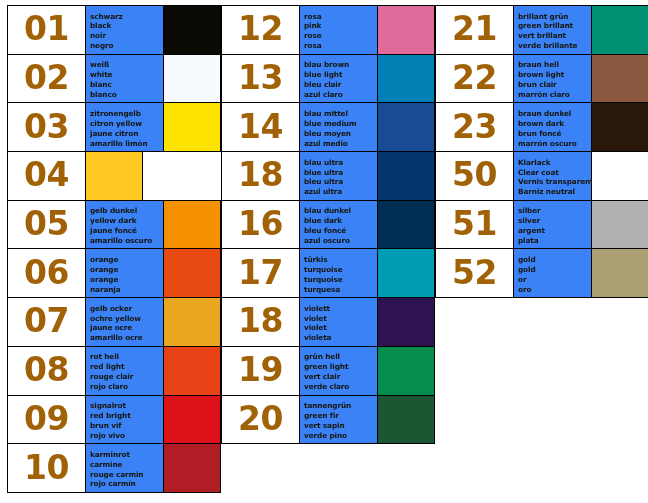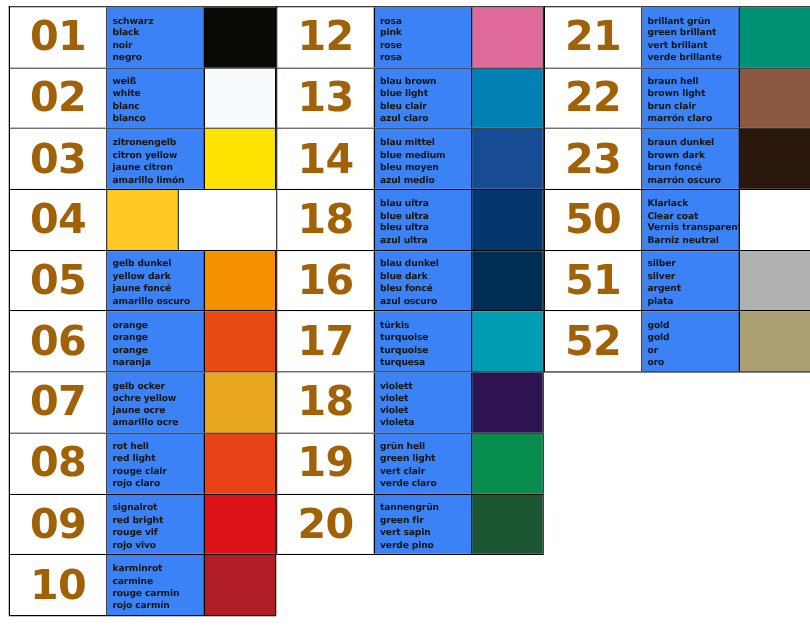--- a/index.html
+++ b/index.html
@@ -202,21 +202,21 @@
           <div class="swatch" style="background: rgb(232, 67, 23);"></div>
         </div>
       </div>
       <div class="row">
         <div class="num-cell">
           <span class="num">09</span>
         </div>
         <div class="names-cell">
           <div class="name-line">signalrot</div>
           <div class="name-line">red bright</div>
-          <div class="name-line">rouge vif</div>
+          <div class="name-line">brun vif</div>
           <div class="name-line">rojo vivo</div>
         </div>
         <div class="swatch-cell">
           <div class="swatch" style="background: rgb(221, 17, 24);"></div>
         </div>
       </div>
       <div class="row">
         <div class="num-cell">
           <span class="num">10</span>
         </div>

